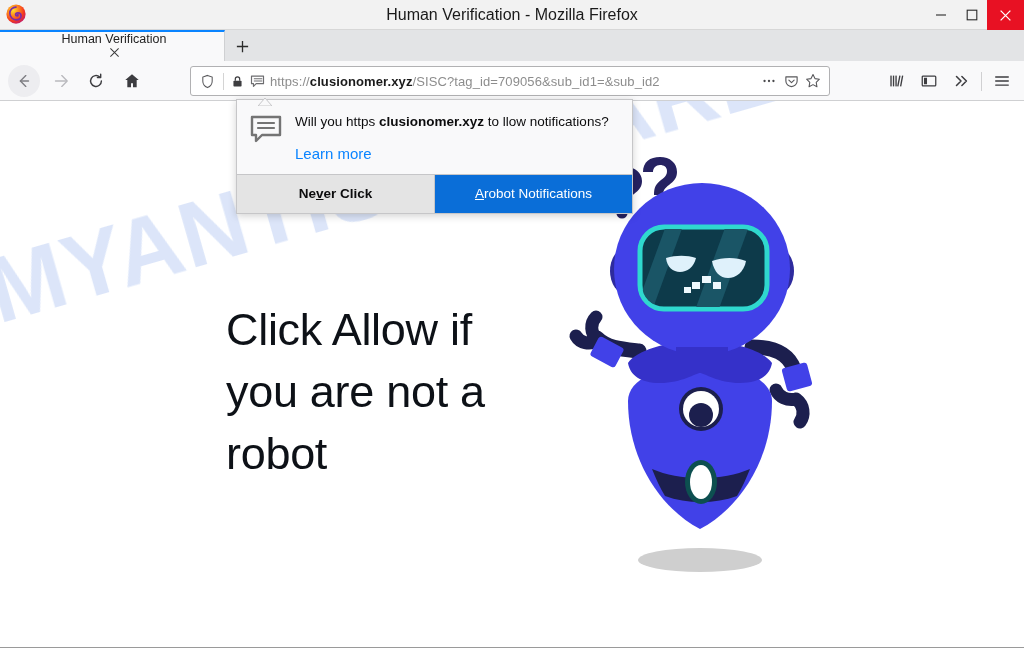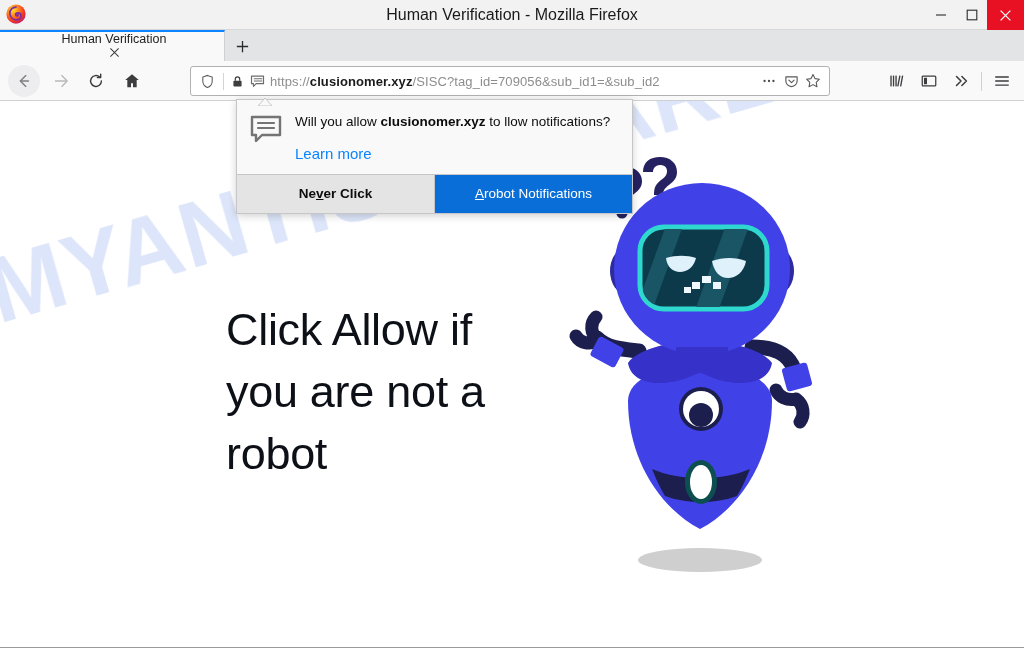--- a/index.html
+++ b/index.html
@@ -544,21 +544,21 @@
   </div>
   <div class="perm-popup">
     <div class="perm-body">
       <span class="perm-icon">
         <svg width="32" height="30" viewBox="0 0 32 30">
           <path d="M2 2h28v18H12l-6 6v-6H2z" fill="none" stroke="#747474" stroke-width="2.4" stroke-linejoin="round"></path>
           <path d="M8 8h16M8 13h16" stroke="#747474" stroke-width="2.2" stroke-linecap="round"></path>
         </svg>
       </span>
       <div class="perm-texts">
-        <p class="perm-question"><span>Will you allow </span><b>clusionomer.xyz</b><span> to llow notifications?</span></p>
+        <p class="perm-question"><span>Will you https </span><b>clusionomer.xyz</b><span> to llow notifications?</span></p>
         <a class="perm-learn" href="#">Learn more</a>
       </div>
     </div>
     <div class="perm-actions">
       <div class="perm-btn secondary">
           <span>Ne</span>
           <span class="akey">v</span>
           <span>er Click</span>
         </div>
       <div class="perm-btn primary">

